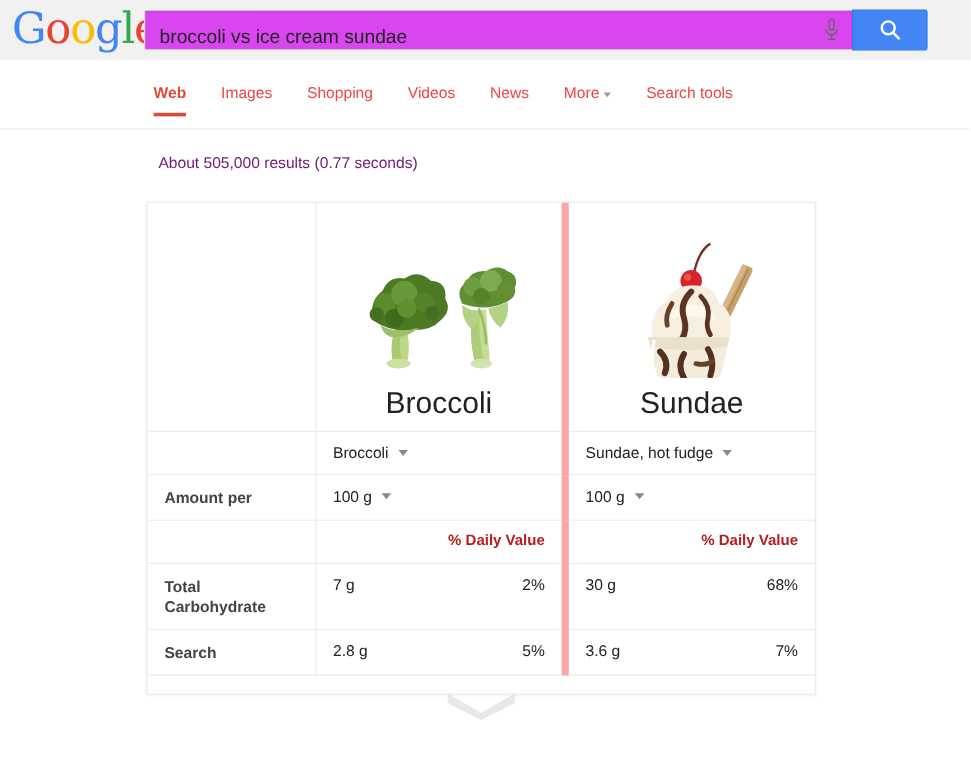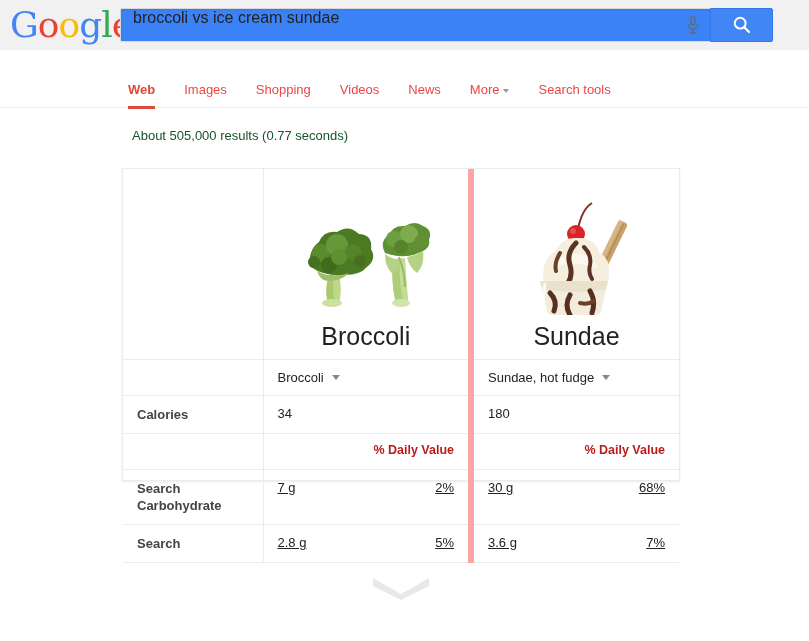--- a/index.html
+++ b/index.html
@@ -33,25 +33,25 @@
 
   
   .search-wrap {
     position: absolute; left: 120px; top: 8px;
     width: 653px; height: 34px;
     display: flex;
   }
   .search-field {
     flex: 1 1 auto;
     height: 34px;
-    background: #3b82f6;
+    background: #d946ef;
     border: 1px solid #d9d9d9;
     border-right: none;
     border-radius: 2px 0 0 2px;
-    display: flex; align-items: flex-start;
+    display: flex; align-items: flex-end;
     box-shadow: inset 0 1px 2px rgba(0,0,0,0.075);
   }
   .search-input {
     flex: 1 1 auto;
     border: none; outline: none;
     font-family: "Liberation Sans", sans-serif;
     font-size: 16px; color: #222;
     padding: 0 8px 0 12px;
     background: transparent;
   }
@@ -69,21 +69,21 @@
     cursor: pointer;
   }
 
   
   .navbar {
     position: absolute; left: 0; top: 50px; width: 809px; height: 58px;
     background: #fff;
     border-bottom: 1px solid #ebebeb;
   }
   .navtabs {
-    position: absolute; left: 128px; top: 32px;
+    position: absolute; left: 128px; top: 20px;
     display: flex; align-items: flex-start;
   }
   .navtab {
     font-size: 13px;
     color: #ef4444;
     padding: 0 0 12px 0;
     margin-right: 29px;
     cursor: pointer;
     white-space: nowrap;
     position: relative;
@@ -101,28 +101,28 @@
     width: 0; height: 0;
     border-left: 3.5px solid transparent;
     border-right: 3.5px solid transparent;
     border-top: 4px solid #999;
     vertical-align: middle;
   }
 
   
   .resultstats {
     position: absolute; left: 132px; top: 128px;
-    font-size: 13px; color: #14532d;
+    font-size: 13px; color: #701a75;
   }
 
   
   .card {
     position: absolute;
     left: 122px; top: 168px;
-    width: 558px; height: 313px;
+    width: 558px; height: 411px;
     background: #fff;
     border: 1px solid #ebebeb;
     box-shadow: 0 1px 2px rgba(0,0,0,0.08);
   }
   table.cmp {
     width: 100%;
     border-collapse: collapse;
     table-layout: fixed;
   }
   table.cmp td {
@@ -176,21 +176,20 @@
   .dv-head {
     padding: 9px 14px;
     text-align: right;
     font-weight: bold;
     color: #b91c1c;
     font-size: 12.5px;
   }
   .val-row {
     display: flex; justify-content: space-between; align-items: center;
     padding: 10px 14px;
-    text-decoration: underline;
   }
   .val-row .amt { color: #222; font-size: 13px; }
   .val-row .pct { color: #222; font-size: 13px; }
 
   
   .expander-cell { border-bottom: none !important; height: 47px; }
   .expander {
     height: 47px;
     display: flex; align-items: center; justify-content: center;
     cursor: pointer;
@@ -343,48 +342,58 @@
         <td class="col-b">
           <div class="cell-pad">
             <span class="dropdown">
               <span>Sundae, hot fudge</span>
               <i class="caret"></i>
             </span>
           </div>
         </td>
       </tr>
 
-
       <tr>
         <td class="col-label">
-          <div class="lbl-cell">Calories</div>
+          <div class="lbl-cell">Amount per</div>
         </td>
         <td class="col-a">
-          <div class="cell-pad">34</div>
+          <div class="cell-pad">
+            <span class="dropdown">
+              <span>100 g</span>
+              <i class="caret"></i>
+            </span>
+          </div>
         </td>
         <td class="col-b">
-          <div class="cell-pad">180</div>
-        </td>
-      </tr>
+          <div class="cell-pad">
+            <span class="dropdown">
+              <span>100 g</span>
+              <i class="caret"></i>
+            </span>
+          </div>
+        </td>
+      </tr>
+
 
       <tr>
         <td class="col-label">
               <div class="cell-pad">&nbsp;</div>
             </td>
         <td class="col-a">
           <div class="dv-head">% Daily Value</div>
         </td>
         <td class="col-b">
           <div class="dv-head">% Daily Value</div>
         </td>
       </tr>
 
       <tr>
         <td class="col-label">
-          <div class="lbl-cell">Search Carbohydrate</div>
+          <div class="lbl-cell">Total Carbohydrate</div>
         </td>
         <td class="col-a">
           <div class="val-row">
             <span class="amt">7 g</span>
             <span class="pct">2%</span>
           </div>
         </td>
         <td class="col-b">
           <div class="val-row">
             <span class="amt">30 g</span>

